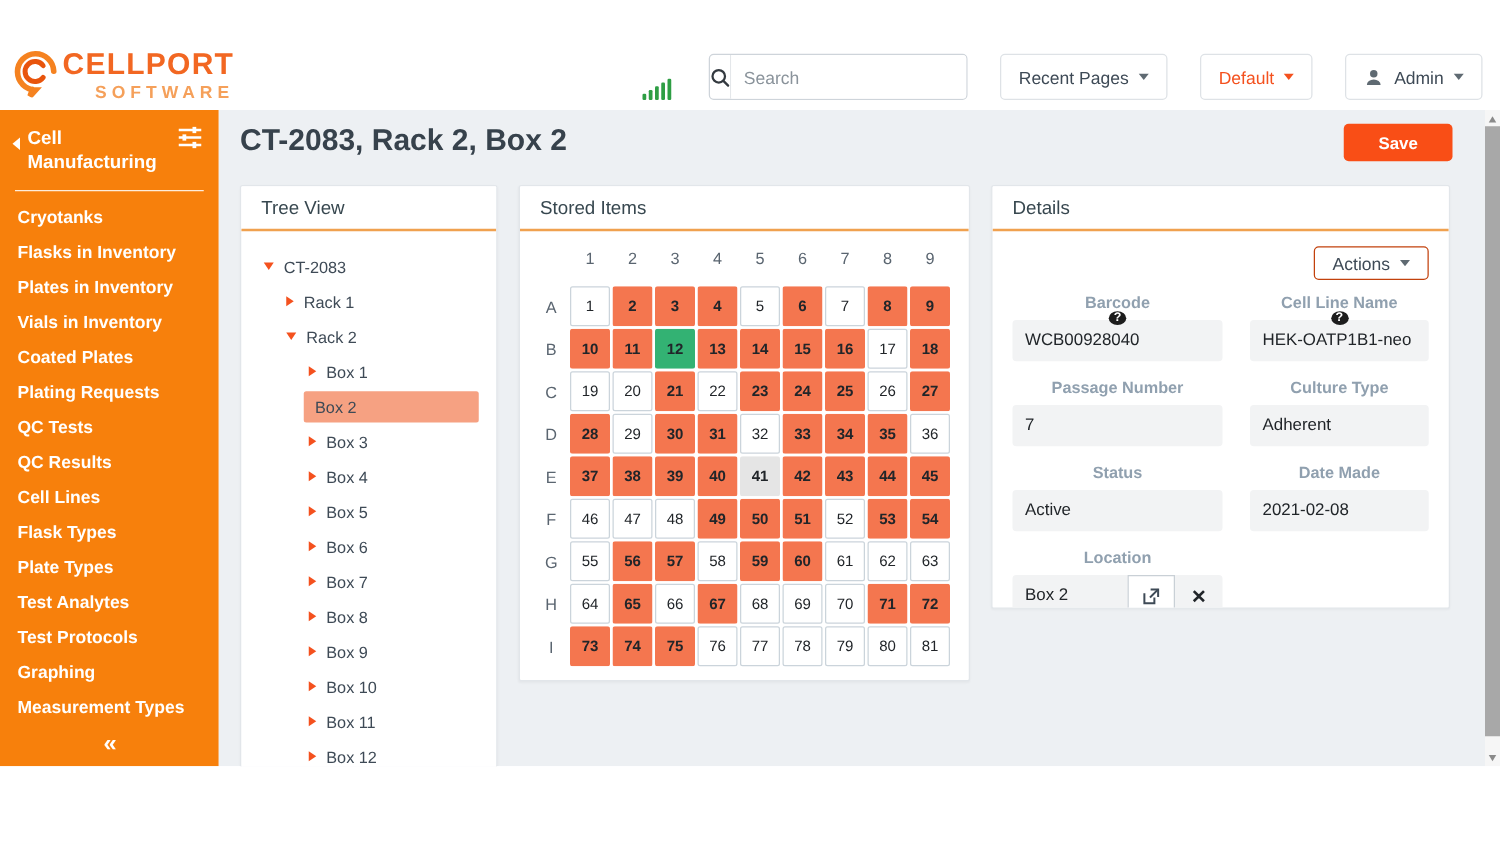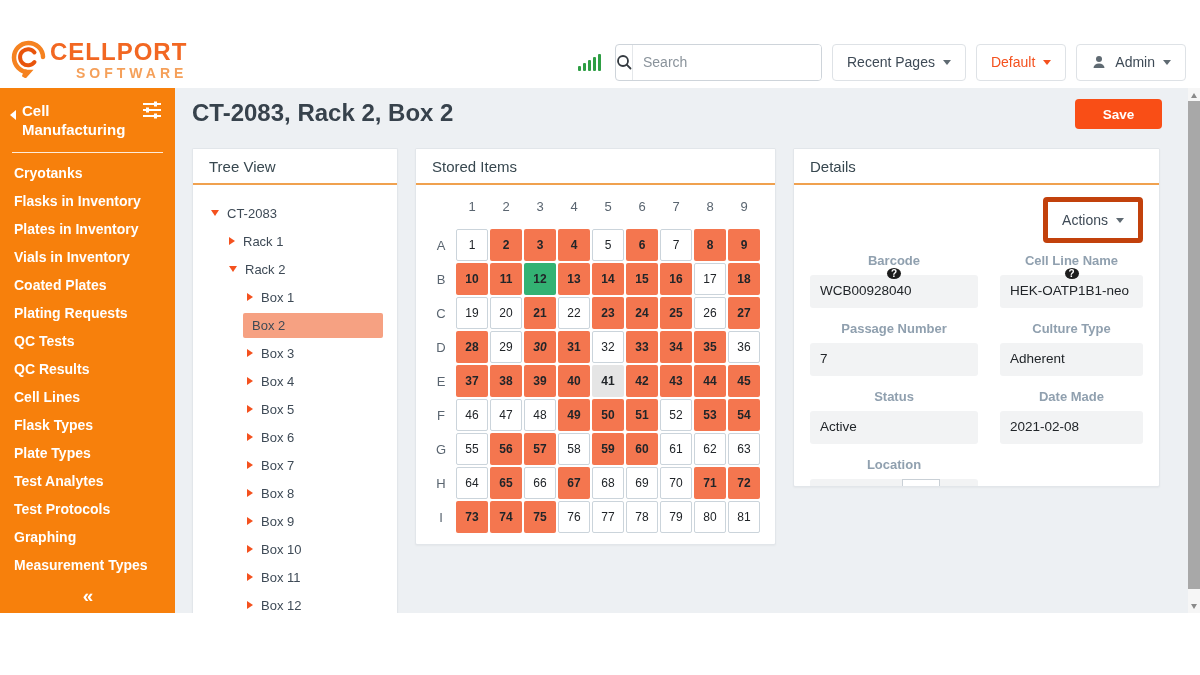--- a/index.html
+++ b/index.html
@@ -5,21 +5,21 @@
   * { margin:0; padding:0; box-sizing:border-box; }
   html,body { width:1200px; height:675px; background:#ffffff; font-family:"Liberation Sans", sans-serif; }
   .app { position:absolute; top:0; left:0; width:1200px; height:613px; overflow:hidden; background:#fff; }
 
   
   .topbar { position:absolute; top:0; left:0; width:1200px; height:88px; background:#fff; }
   .logo { position:absolute; left:10px; top:40px; display:flex; align-items:flex-start; }
   .logo-text { margin-left:4px; }
   .logo-main { font-size:24px; font-weight:700; color:#F26722; letter-spacing:1px; line-height:24px; }
   .logo-sub { font-size:14px; font-weight:700; color:#F5A05A; letter-spacing:4px; margin-top:1px; padding-left:26px; }
-  .topbar-right { position:absolute; right:14px; top:44px; display:flex; align-items:center; gap:10px; height:36px; }
+  .topbar-right { position:absolute; right:14px; top:44px; display:flex; align-items:flex-end; gap:26px; height:36px; }
   .signal { display:flex; align-items:flex-end; gap:2px; height:18px; margin-right:4px; }
   .signal i { display:block; width:3px; background:#2E9E44; border-radius:1px; }
   .search-group { display:flex; align-items:center; width:207px; height:37px; border:1px solid #ced4da; border-radius:4px; background:#fff; overflow:hidden; }
   .search-icon-box { width:38px; height:100%; display:flex; align-items:center; justify-content:center; border-right:1px solid #e4e7ea; }
   .search-input { border:0; outline:none; flex:1; height:100%; padding:0 10px; font-size:14px; color:#3E4A56; font-family:"Liberation Sans",sans-serif; }
   .search-input::placeholder { color:#8a939b; }
   .tb-btn { height:37px; display:flex; align-items:center; gap:8px; padding:0 14px; background:#fff; border:1px solid #dee2e6; border-radius:4px; font-size:14px; color:#3E4A56; cursor:pointer; }
   .tb-btn.default { color:#F4511E; }
   .caret-dn { width:0; height:0; border-left:4px solid transparent; border-right:4px solid transparent; border-top:5px solid #5f6a72; }
   .tb-btn.default .caret-dn { border-top-color:#F4511E; }
@@ -60,21 +60,21 @@
   .sgrid .colhead { height:22px; }
   .sgrid .corner { height:22px; }
   .cell { display:flex; align-items:center; justify-content:center; font-size:12px; color:#212529; border-radius:2px; cursor:pointer; }
   .cell.empty { background:#fff; border:1px solid #CBD4DB; font-weight:400; }
   .cell.filled { border:1px solid transparent; font-weight:700; }
   .cell.selected { border:1px solid transparent; font-weight:700; }
 
   .details-card { left:618px; top:60px; width:367px; height:339px; }
   .details-body { padding:12px 16px; }
   .actions-row { display:flex; justify-content:flex-end; margin-bottom:10px; }
-  .actions-btn { display:flex; align-items:center; gap:8px; height:46px; padding:0 14px; background:#fff; border:5px solid #c2410c; border-radius:4px; font-size:14px; color:#3E4A56; cursor:pointer; font-family:"Liberation Sans",sans-serif; }
+  .actions-btn { display:flex; align-items:center; gap:8px; height:27px; padding:0 14px; background:#fff; border:1px solid #c2410c; border-radius:4px; font-size:14px; color:#3E4A56; cursor:pointer; font-family:"Liberation Sans",sans-serif; }
   .fields { display:grid; grid-template-columns:1fr 1fr; column-gap:22px; }
   .field {}
   .fieldlab { display:flex; justify-content:space-between; align-items:center; color:#90A0AF; font-size:13px; font-weight:700; height:16px;flex-direction:column; }
   .help-icon { width:14px; height:14px; border-radius:50%; background:#1d1d1d; color:#fff; font-size:10px; font-weight:700; display:flex; align-items:center; justify-content:center; cursor:pointer; }
   .fieldval { background:#F2F3F4; border-radius:3px; padding:8px 10px; font-size:13.5px; color:#212529; margin:6px 0 13px; height:33px; }
   .loc-group { display:flex; margin-top:6px; height:34px; }
   .loc-val { width:92px; background:#F2F3F4; border-radius:3px 0 0 3px; padding:8px 10px; font-size:13.5px; color:#212529; }
   .loc-btn-link { width:38px; background:#fff; border:1px solid #C9D0D6; display:flex; align-items:center; justify-content:center; cursor:pointer; }
   .loc-btn-x { width:38px; background:#F2F3F4; border:0; border-radius:0 3px 3px 0; display:flex; align-items:center; justify-content:center; font-size:15px; font-weight:700; color:#212529; cursor:pointer; }
 
@@ -283,21 +283,21 @@
             <div class="cell filled" style="background: rgb(244, 118, 79);">21</div>
             <div class="cell empty">22</div>
             <div class="cell filled" style="background: rgb(244, 118, 79);">23</div>
             <div class="cell filled" style="background: rgb(244, 118, 79);">24</div>
             <div class="cell filled" style="background: rgb(244, 118, 79);">25</div>
             <div class="cell empty">26</div>
             <div class="cell filled" style="background: rgb(244, 118, 79);">27</div>
             <div class="rowhead">D</div>
             <div class="cell filled" style="background: rgb(244, 118, 79);">28</div>
             <div class="cell empty">29</div>
-            <div class="cell filled" style="background: rgb(244, 118, 79); font-style: italic;">30</div>
+            <div class="cell filled" style="background: rgb(244, 118, 79);">30</div>
             <div class="cell filled" style="background: rgb(244, 118, 79);">31</div>
             <div class="cell empty">32</div>
             <div class="cell filled" style="background: rgb(244, 118, 79);">33</div>
             <div class="cell filled" style="background: rgb(244, 118, 79);">34</div>
             <div class="cell filled" style="background: rgb(244, 118, 79);">35</div>
             <div class="cell empty">36</div>
             <div class="rowhead">E</div>
             <div class="cell filled" style="background: rgb(244, 118, 79);">37</div>
             <div class="cell filled" style="background: rgb(244, 118, 79);">38</div>
             <div class="cell filled" style="background: rgb(244, 118, 79);">39</div>

